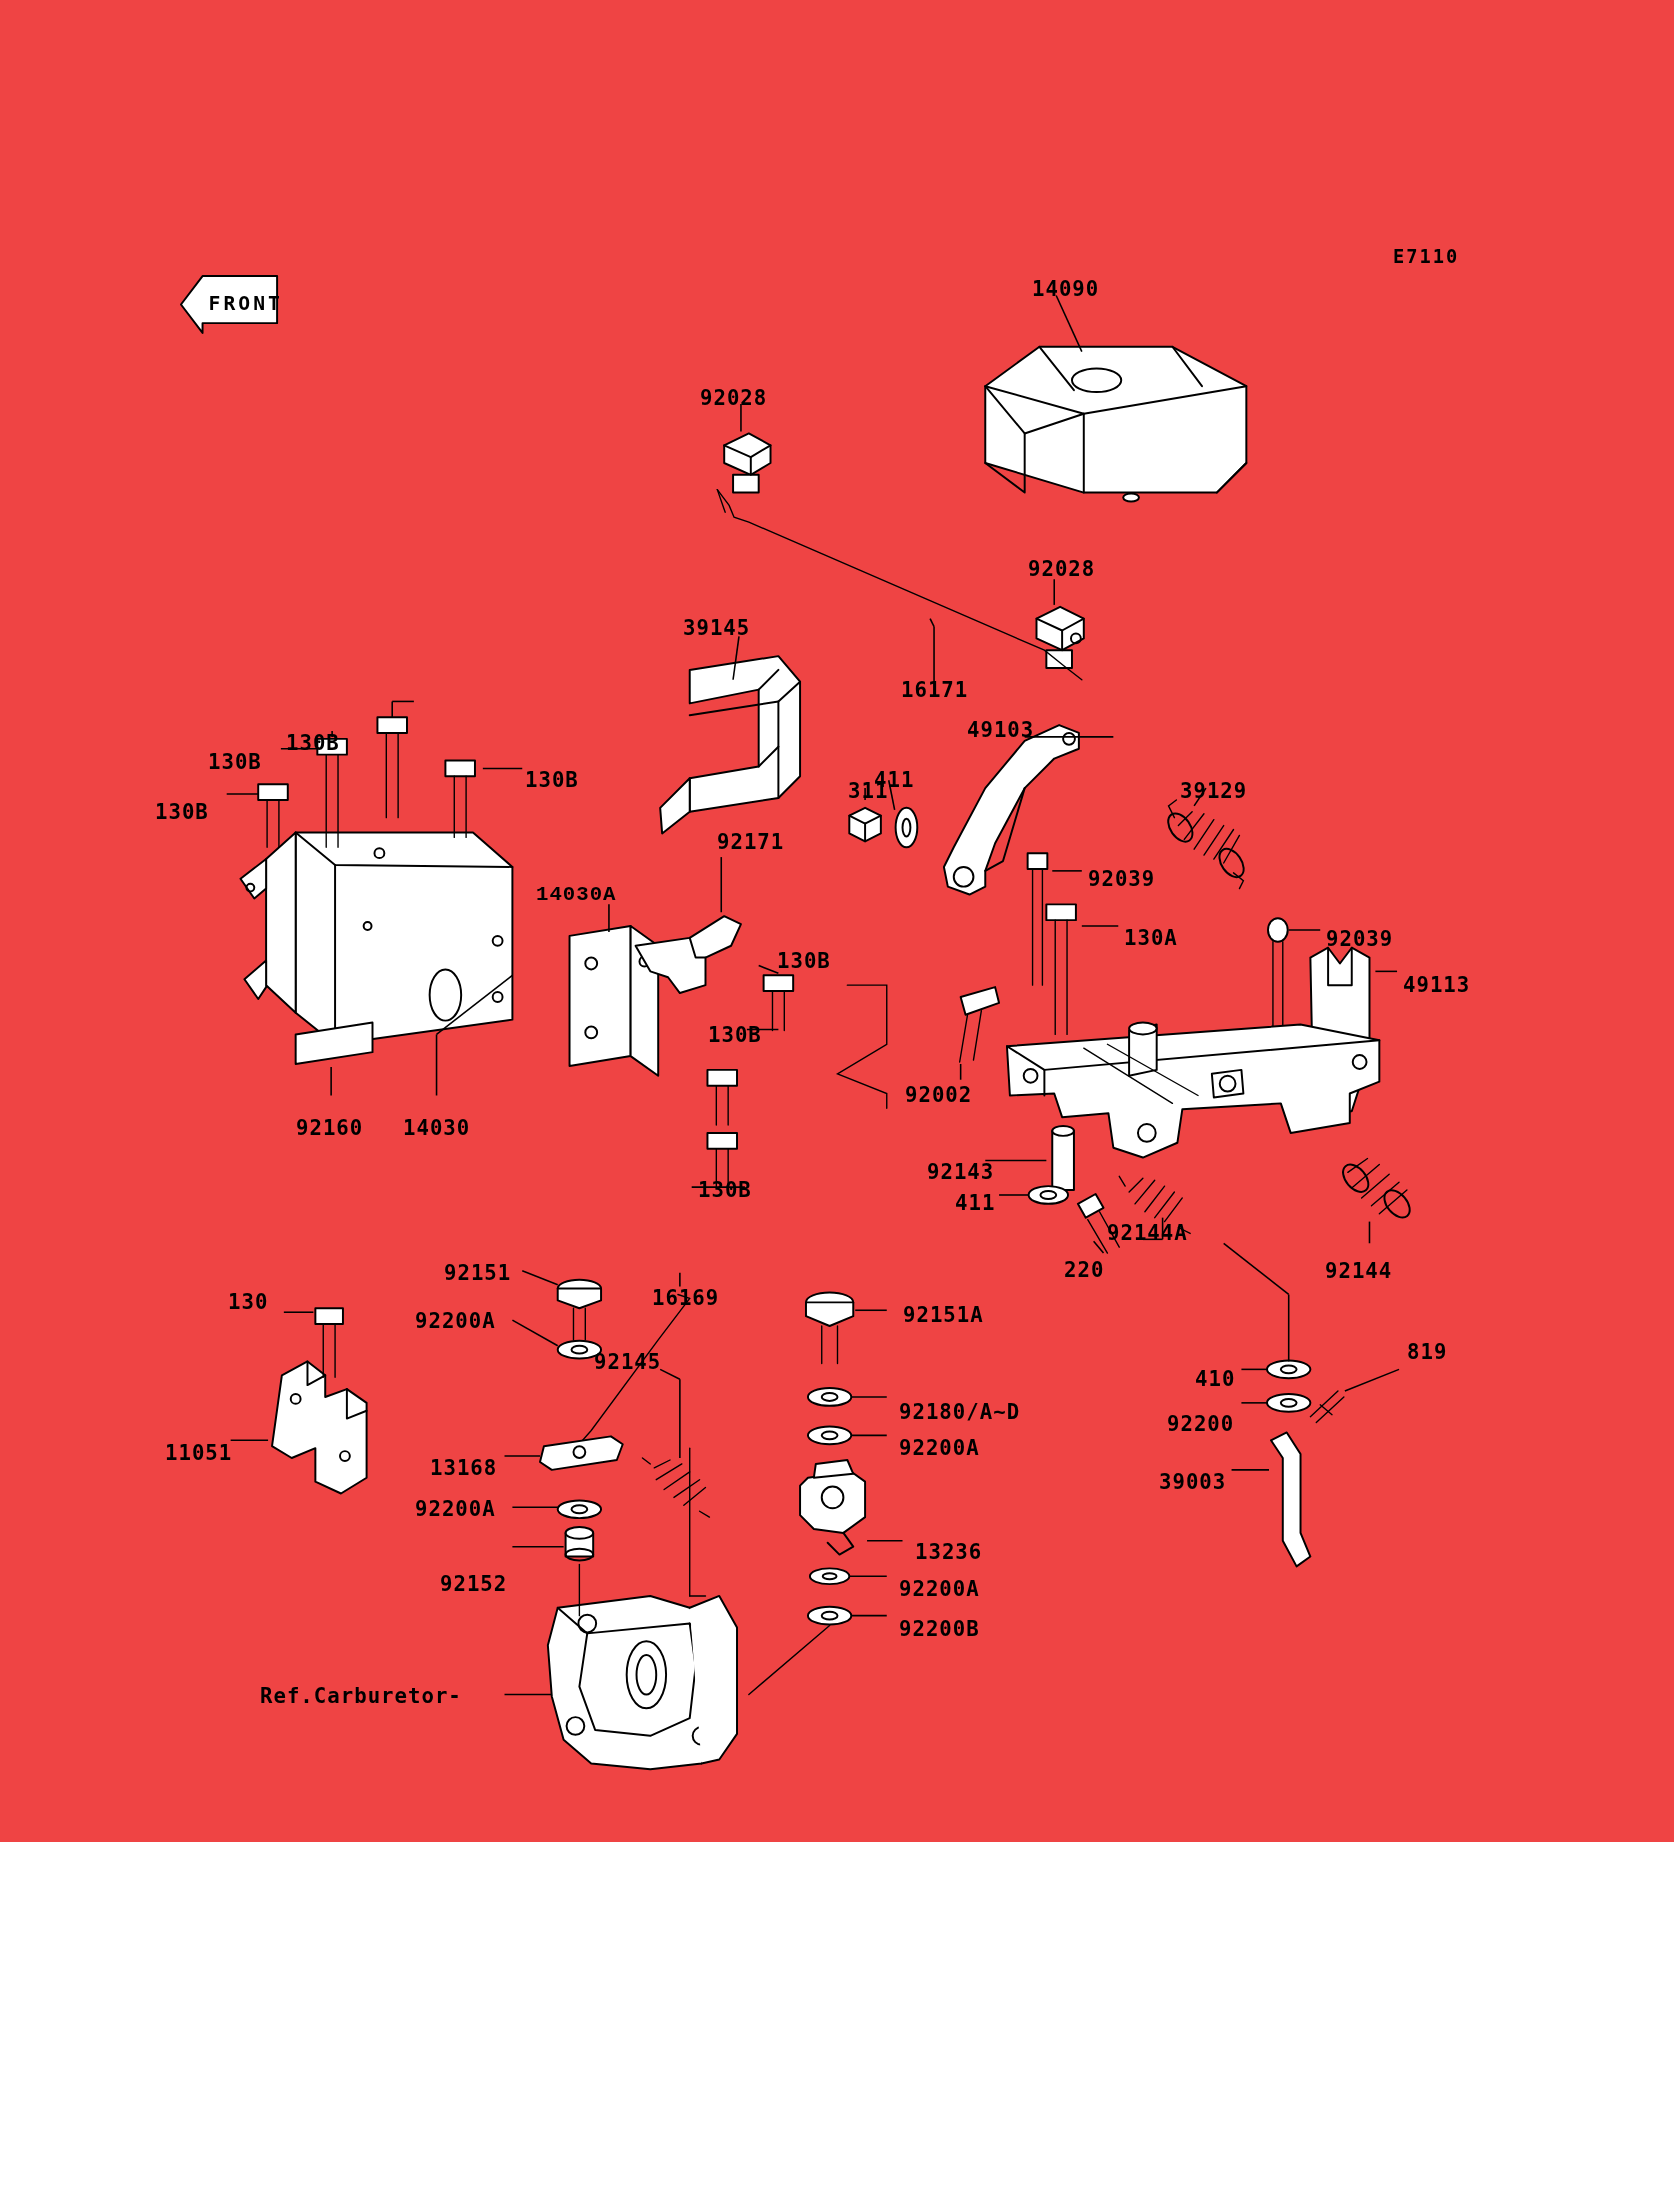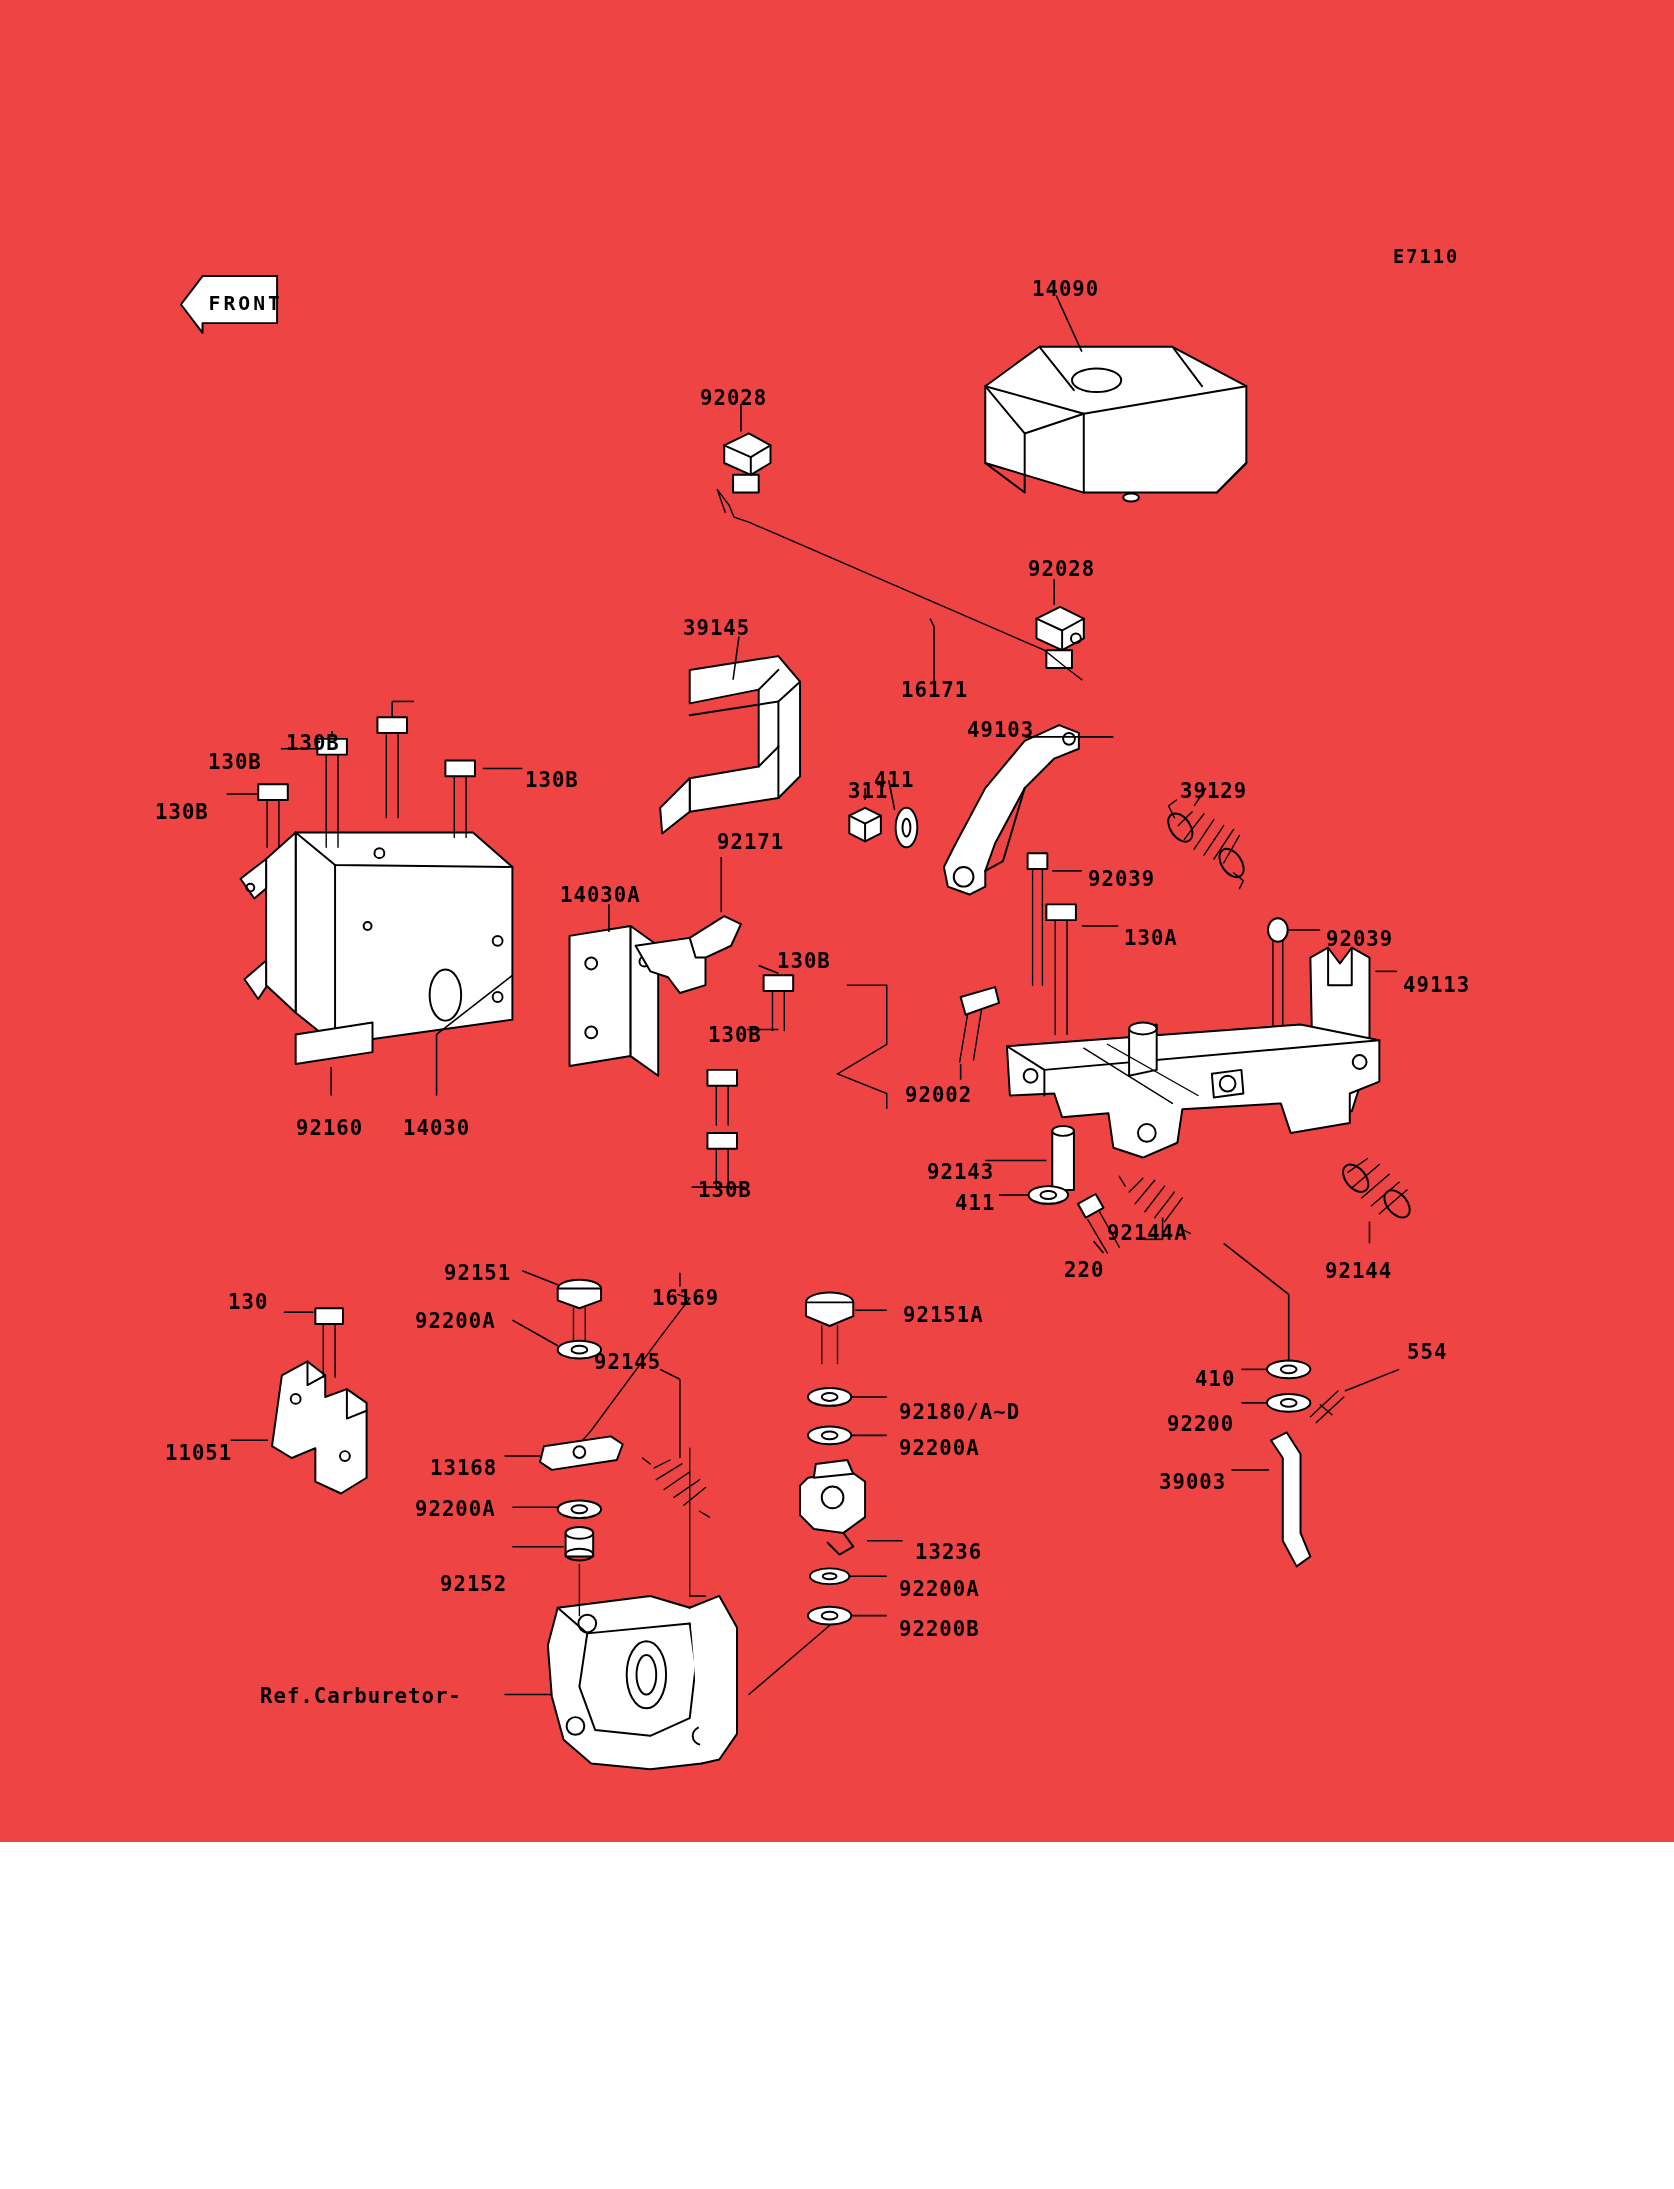--- a/index.html
+++ b/index.html
@@ -469,21 +469,21 @@
   <div class="lbl" style="left:683px;  top:616px;">39145</div>
   <div class="lbl" style="left:901px;  top:678px;">16171</div>
   <div class="lbl" style="left:967px;  top:718px;">49103</div>
   <div class="lbl" style="left:848px;  top:779px;">311</div>
   <div class="lbl" style="left:874px;  top:768px;">411</div>
   <div class="lbl" style="left:1180px; top:779px;">39129</div>
   <div class="lbl" style="left:208px;  top:750px;">130B</div>
   <div class="lbl" style="left:286px;  top:731px;">130B</div>
   <div class="lbl" style="left:525px;  top:768px;">130B</div>
   <div class="lbl" style="left:155px;  top:800px;">130B</div>
-  <div class="lbl" style="left:560px;  top:883px;">14030A</div>
+  <div class="lbl" style="left:536px;  top:883px;font-family:Liberation Mono, monospace;">14030A</div>
   <div class="lbl" style="left:697px;  top:830px;margin-left:20px;">92171</div>
   <div class="lbl" style="left:1088px; top:867px;">92039</div>
   <div class="lbl" style="left:1124px; top:926px;">130A</div>
   <div class="lbl" style="left:1326px; top:927px;">92039</div>
   <div class="lbl" style="left:1403px; top:973px;">49113</div>
   <div class="lbl" style="left:777px;  top:949px;">130B</div>
   <div class="lbl" style="left:708px;  top:1023px;">130B</div>
   <div class="lbl" style="left:905px;  top:1083px;">92002</div>
   <div class="lbl" style="left:296px;  top:1116px;">92160</div>
   <div class="lbl" style="left:403px;  top:1116px;">14030</div>
@@ -497,21 +497,21 @@
   <div class="lbl" style="left:652px;  top:1262px;margin-top:24px;">16169</div>
   <div class="lbl" style="left:415px;  top:1309px;">92200A</div>
   <div class="lbl" style="left:903px;  top:1303px;">92151A</div>
   <div class="lbl" style="left:228px;  top:1290px;">130</div>
   <div class="lbl" style="left:594px;  top:1350px;">92145</div>
   <div class="lbl" style="left:899px;  top:1400px;">92180/A~D</div>
   <div class="lbl" style="left:165px;  top:1441px;">11051</div>
   <div class="lbl" style="left:430px;  top:1456px;">13168</div>
   <div class="lbl" style="left:899px;  top:1436px;">92200A</div>
   <div class="lbl" style="left:1195px; top:1367px;">410</div>
-  <div class="lbl" style="left:1407px; top:1340px;">554</div>
+  <div class="lbl" style="left:1407px; top:1340px;">819</div>
   <div class="lbl" style="left:1167px; top:1400px;margin-top:12px;">92200</div>
   <div class="lbl" style="left:1159px; top:1470px;">39003</div>
   <div class="lbl" style="left:415px;  top:1497px;">92200A</div>
   <div class="lbl" style="left:440px;  top:1540px;margin-top:32px;">92152</div>
   <div class="lbl" style="left:915px;  top:1540px;">13236</div>
   <div class="lbl" style="left:899px;  top:1577px;">92200A</div>
   <div class="lbl" style="left:899px;  top:1617px;">92200B</div>
   <div class="lbl" style="left:260px; top:1684px;">Ref.Carburetor-</div>
 
 </div>

